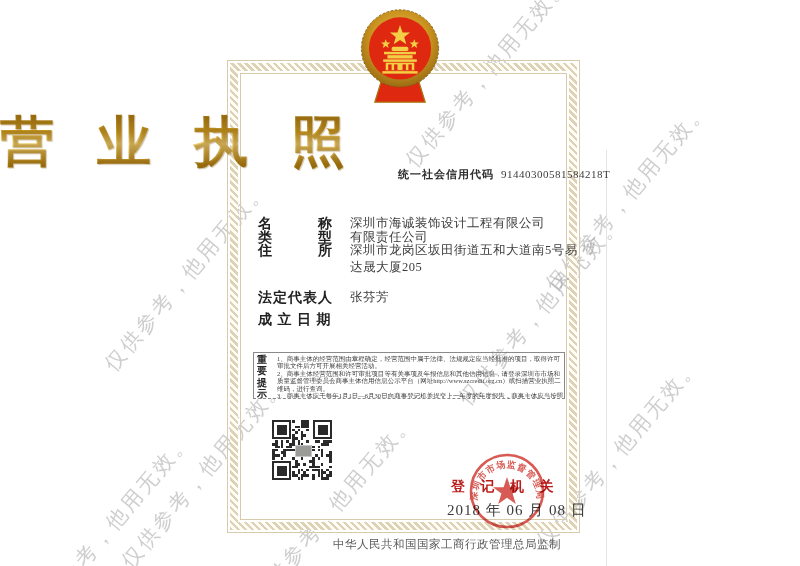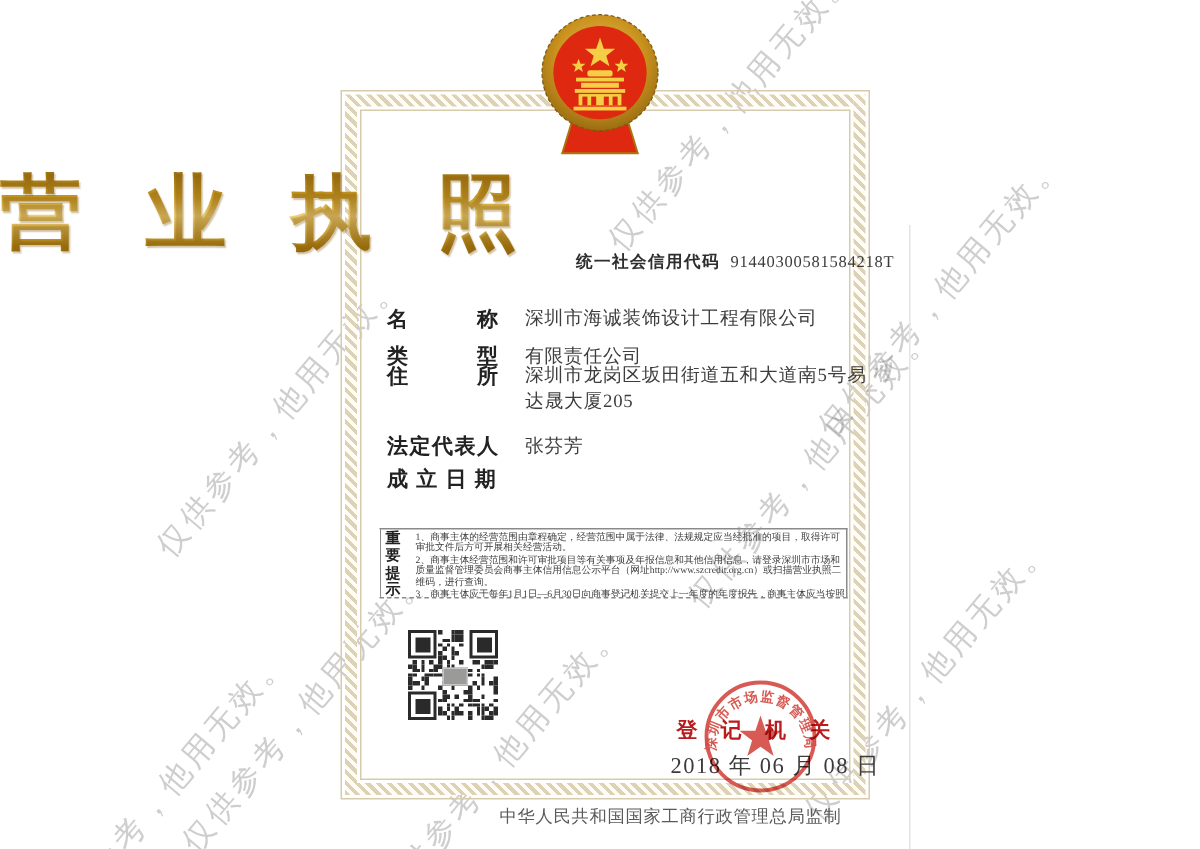--- a/index.html
+++ b/index.html
@@ -20,21 +20,21 @@
   
   .emblem{position:absolute;left:358px;top:8px;width:84px;height:96px;}
   
   .title{position:absolute;left:0;top:106px;width:800px;text-align:left;
          font-family:"Liberation Sans","DejaVu Sans",sans-serif;font-weight:bold;
          font-size:54px;letter-spacing:14px;
          background:linear-gradient(180deg,#8a5d06 0%,#c89a25 35%,#f0d27a 52%,#a87a10 80%,#8a5d06 100%);
          -webkit-background-clip:text;background-clip:text;color:transparent;
          text-shadow:1px 1px 1px rgba(122,84,8,0.35);}
   
-  .code-line{position:absolute;left:384px;top:167px;font-size:11px;color:#3b3b3b;white-space:nowrap;}
+  .code-line{position:absolute;left:398px;top:167px;font-size:11px;color:#3b3b3b;white-space:nowrap;}
   .code-line .lbl{font-weight:bold;letter-spacing:1px;color:#2e2e2e;}
   .code-line .val{margin-left:7px;letter-spacing:0.5px;}
   
   .field{position:absolute;left:258px;display:flex;align-items:flex-start;}
   .flabel{font-weight:bold;font-size:14px;color:#222;white-space:pre;width:92px;flex:none;letter-spacing:1px;}
   .fvalue{font-size:12.5px;color:#3d3d3d;width:238px;line-height:1.35;letter-spacing:0.5px;}
   
   .notice{position:absolute;left:253px;top:352px;width:312px;height:47px;box-sizing:border-box;
           border:1px solid #8a8a8a;border-bottom-style:dashed;display:flex;background:rgba(255,255,255,0.0);}
   .notice .side{width:17px;flex:none;padding:1px 1px 0 3px;font-size:10px;font-weight:bold;color:#222;line-height:11.3px;}
@@ -126,21 +126,21 @@
     </g>
   </svg>
 </div>
 
 <div class="title">营 业 执 照</div>
 
 <div class="code-line">
   <span class="lbl">统一社会信用代码</span><span class="val">91440300581584218T</span>
 </div>
 
-<div class="field" style="top:204px">
+<div class="field" style="top:215px">
   <span class="flabel">名　　　称</span>
   <span class="fvalue">深圳市海诚装饰设计工程有限公司</span>
 </div>
 <div class="field" style="top:229px">
   <span class="flabel">类　　　型</span>
   <span class="fvalue">有限责任公司</span>
 </div>
 <div class="field" style="top:242px">
   <span class="flabel">住　　　所</span>
   <span class="fvalue">深圳市龙岗区坂田街道五和大道南5号易达晟大厦205</span>

